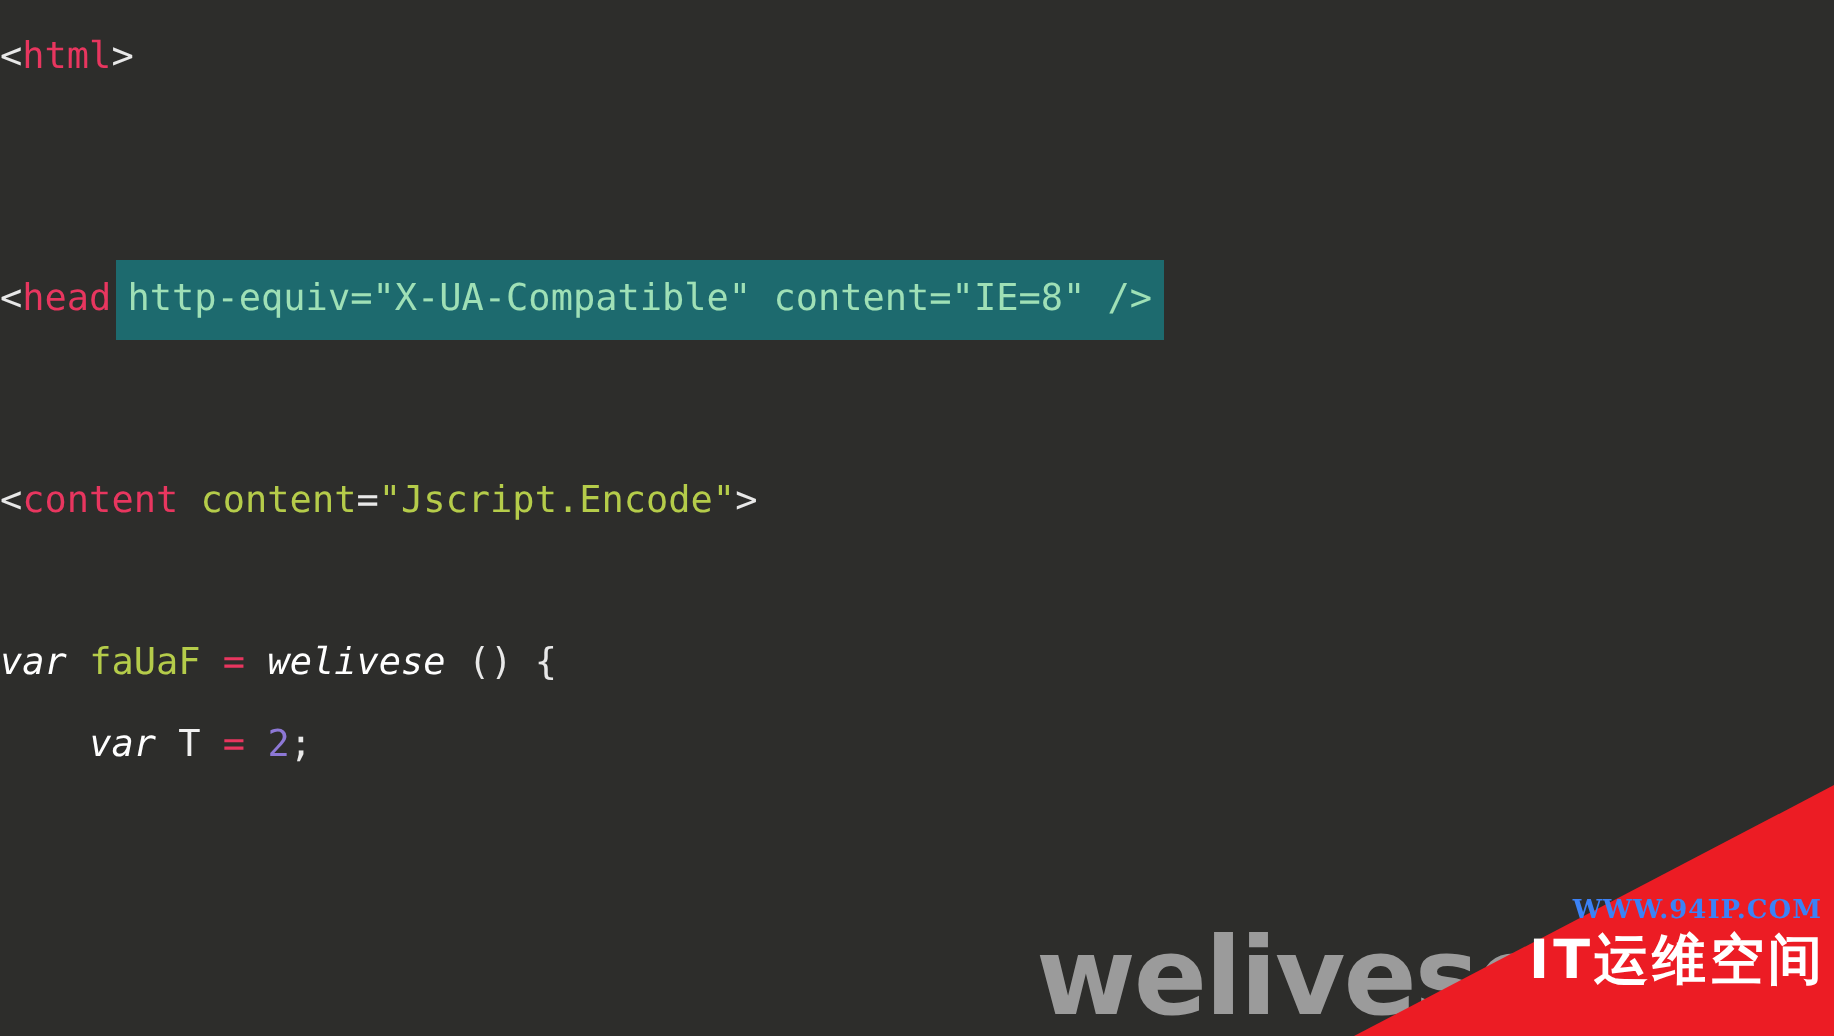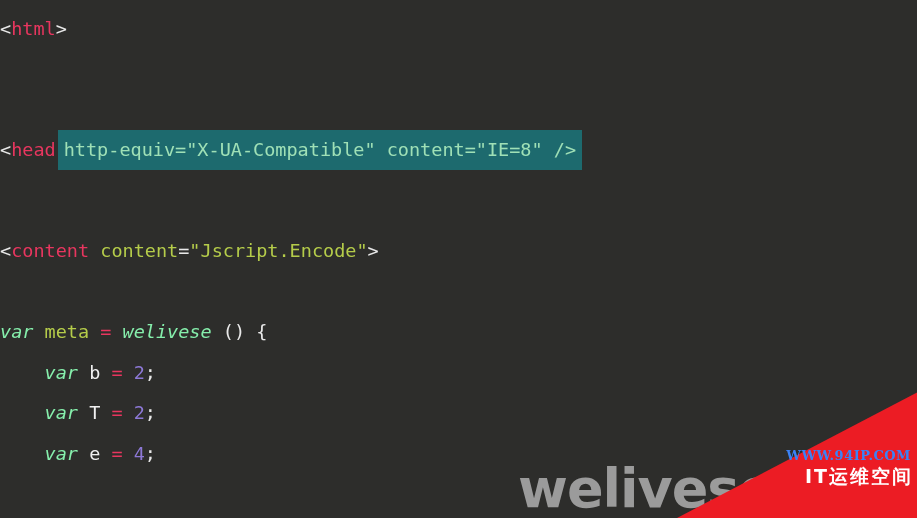--- a/index.html
+++ b/index.html
@@ -32,21 +32,21 @@
   }
   .ln { display: block; height: 20.3px; }
   .ln.tall { height: 41px; }
   .ln.gap  { height: 20px; }
 
   
   .t-punct   { color: #e8e8e8; }
   .t-tag     { color: #e8365f; }
   .t-attr    { color: #b5cc4a; }
   .t-str     { color: #b5cc4a; }
-  .t-kw      { color: #86efac; font-style: italic; }
+  .t-kw      { color: #ffffff; font-style: italic; }
   .t-fnname  { color: #b5cc4a; }
   .t-ident   { color: #f0f0f0; }
   .t-op      { color: #e8365f; }
   .t-num     { color: #8d78d6; }
 
   
   .hl {
     background: #1d6a6e;
     color: #9fe0b6;
     padding: 9px 6px 10px 6px;
@@ -99,43 +99,41 @@
     white-space: nowrap;
   }
   #banner .cn {
     position: absolute;
     right: 4px;
     top: 76px;
     width: 100%;
     text-align: right;
     font-family: "DejaVu Sans", "Liberation Sans", sans-serif;
     font-weight: bold;
-    font-size: 19px;
+    font-size: 27px;
     letter-spacing: 2px;
     color: #ffffff;
     white-space: nowrap;
     line-height: 1.1;
   }
 </style>
 </head>
 <body>
 
 <div id="screen">
 
   <pre id="code"><span class="ln"><span class="t-punct">&lt;</span><span class="t-tag">html</span><span class="t-punct">&gt;</span></span>
 <span class="ln gap"> </span>
 <span class="ln gap"> </span>
 <span class="ln tall"><span class="t-punct">&lt;</span><span class="t-tag">head</span><span class="hl"><span class="t-hltext">http-equiv="X-UA-Compatible" content="IE=8" /&gt;</span></span></span>
 <span class="ln gap"> </span>
 <span class="ln"><span class="t-punct">&lt;</span><span class="t-tag">content</span><span class="t-punct"> </span><span class="t-attr">content</span><span class="t-punct">=</span><span class="t-str">"Jscript.Encode"</span><span class="t-punct">&gt;</span></span>
 <span class="ln gap"> </span>
-<span class="ln"><span class="t-kw">var</span> <span class="t-fnname">meta</span> <span class="t-op">=</span> <span class="t-kw">welivese</span> <span class="t-punct">()</span> <span class="t-punct">{</span></span>
-<span class="ln">    <span class="t-kw">var</span> <span class="t-ident">b</span> <span class="t-op">=</span> <span class="t-num">2</span><span class="t-punct">;</span></span>
+<span class="ln"><span class="t-kw">var</span> <span class="t-fnname">faUaF</span> <span class="t-op">=</span> <span class="t-kw">welivese</span> <span class="t-punct">()</span> <span class="t-punct">{</span></span>
 <span class="ln">    <span class="t-kw">var</span> <span class="t-ident">T</span> <span class="t-op">=</span> <span class="t-num">2</span><span class="t-punct">;</span></span>
-<span class="ln">    <span class="t-kw">var</span> <span class="t-ident">e</span> <span class="t-op">=</span> <span class="t-num">4</span><span class="t-punct">;</span></span>
 
 
 
 
 
 
 
 
 
 

